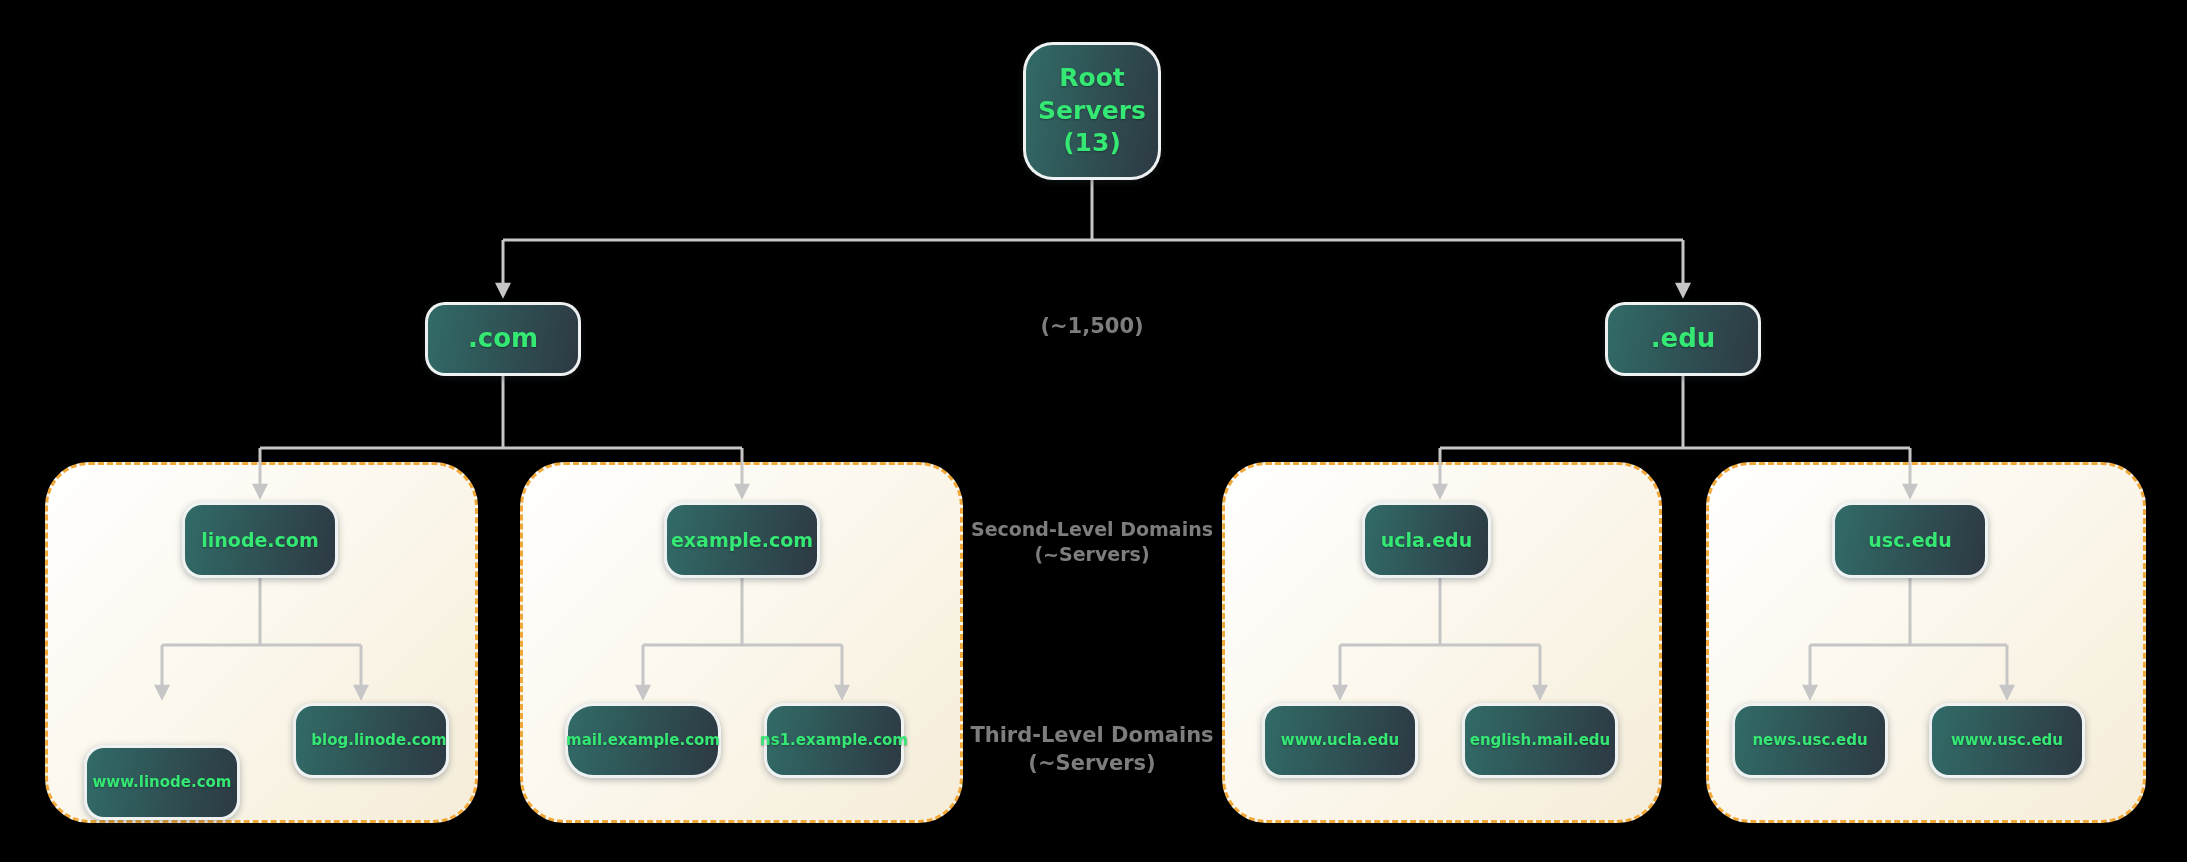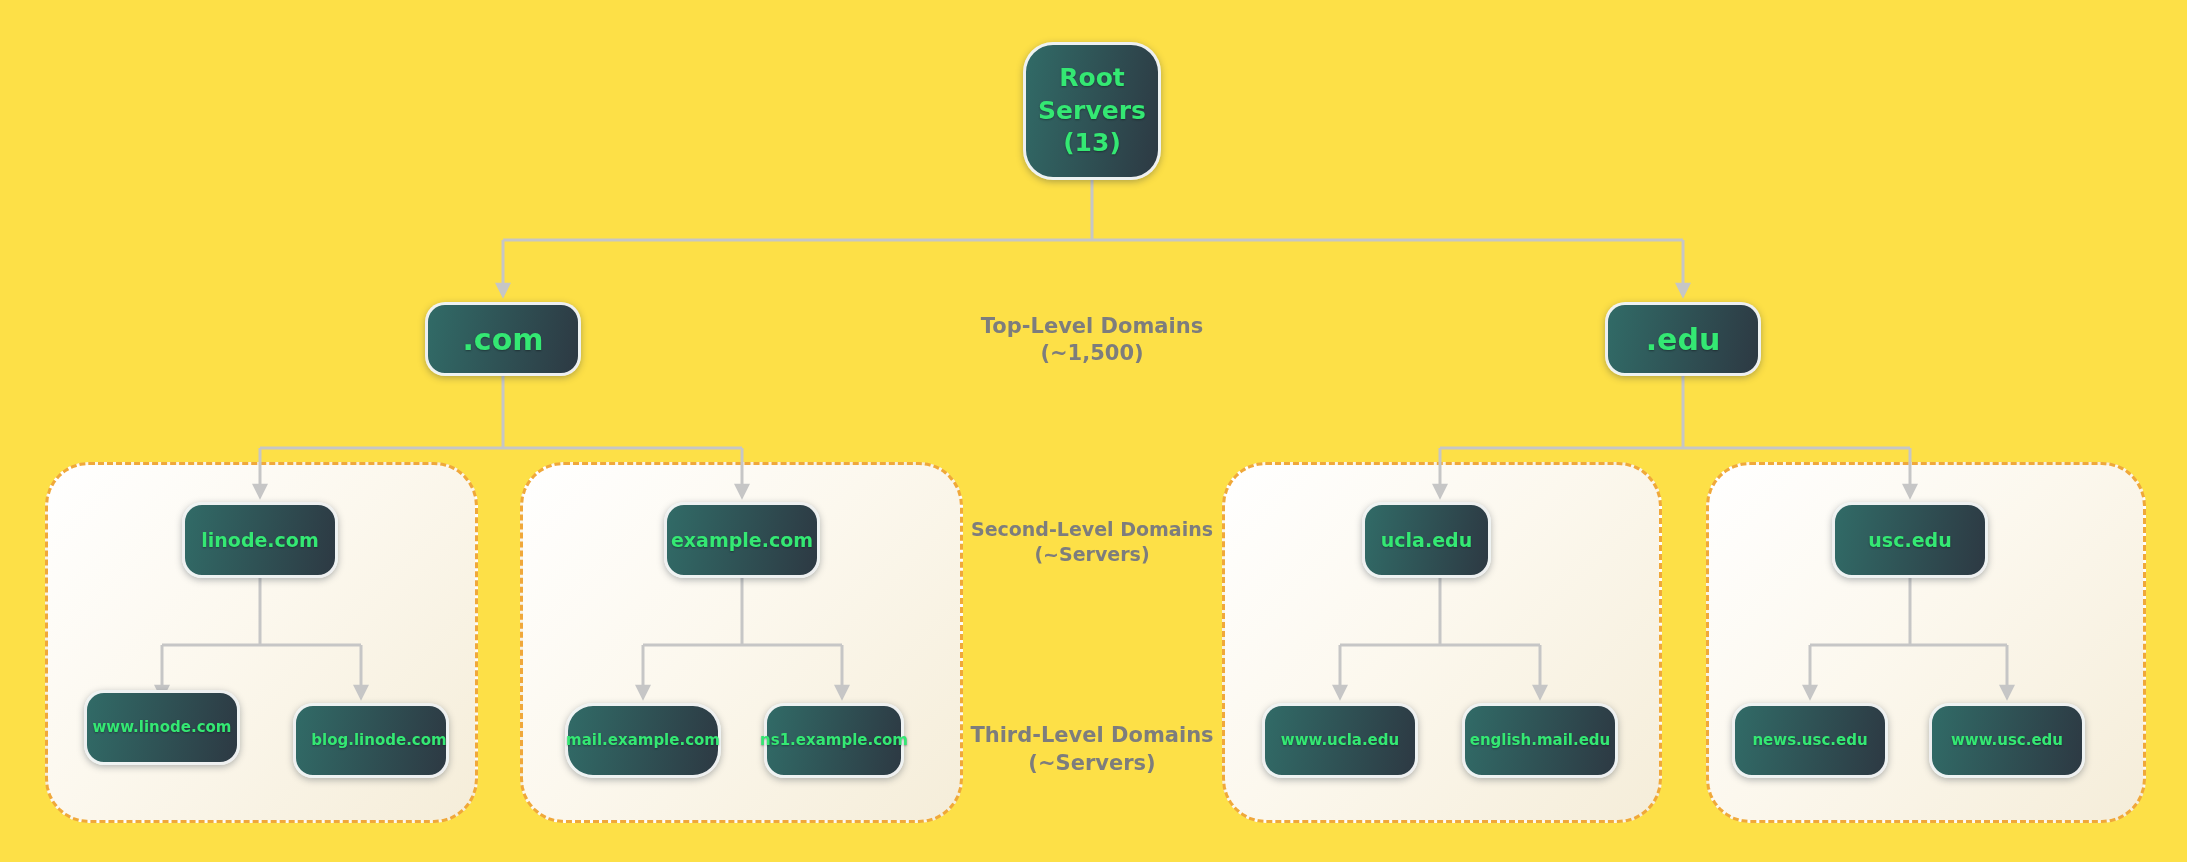--- a/index.html
+++ b/index.html
@@ -1,20 +1,20 @@
 <!DOCTYPE html>
 <html><head>
 <meta charset="utf-8">
 <style>
   html, body { margin: 0; padding: 0; background: #ffffff; }
   .canvas {
     position: relative;
     width: 2187px;
     height: 862px;
-    background: #fde047;
+    background: #000000;
     font-family: "DejaVu Sans", "Liberation Sans", sans-serif;
     overflow: hidden;
   }
   .group {
     position: absolute;
     border: 3px dashed #F0A83A;
     border-radius: 44px;
     background: linear-gradient(135deg, #FFFFFF 0%, #FCF8EE 45%, #F5EDD9 100%);
     box-sizing: border-box;
   }
@@ -34,21 +34,21 @@
     background: linear-gradient(100deg, #316B67 0%, #2D3943 100%);
     border: 3px solid rgba(255,255,255,0.92);
     border-radius: 20px;
     box-sizing: border-box;
     box-shadow: 0 2px 7px rgba(40,53,64,0.35);
     text-shadow: 0 1px 2px rgba(0,0,0,0.35);
     padding: 0 4px;
     line-height: 1.3;
   }
   .node.root { border-radius: 30px; font-size: 25px; }
-  .node.tld  { font-size: 30px; }
+  .node.tld  { font-size: 26px; }
   .node.sld  { font-size: 19px; }
   .node.t3   { font-size: 15px; }
   .lvl {
     position: absolute;
     width: 420px;
     text-align: center;
     color: #7D7D7D;
     font-weight: bold;
   }
   .lvl1 { font-size: 21px; line-height: 1.3; }
@@ -120,31 +120,30 @@
   <div class="node root" style="left:1023px;top:42px;width:138px;height:138px;">Root Servers (13)</div>
 
   <div class="node tld" style="left:425px;top:302px;width:156px;height:74px;">.com</div>
   <div class="node tld" style="left:1605px;top:302px;width:156px;height:74px;">.edu</div>
 
   <div class="node sld" style="left:182px;top:502px;width:156px;height:76px;">linode.com</div>
   <div class="node sld" style="left:664px;top:502px;width:156px;height:76px;">example.com</div>
   <div class="node sld" style="left:1362px;top:502px;width:129px;height:76px;">ucla.edu</div>
   <div class="node sld" style="left:1832px;top:502px;width:156px;height:76px;">usc.edu</div>
 
-  <div class="node t3" style="left:84px;top:690px;width:156px;height:75px;">www.linode.com</div>
+  <div class="node t3" style="left:84px;top:745px;width:156px;height:75px;">www.linode.com</div>
   <div class="node t3" style="left:293px;top:703px;width:156px;height:75px;padding-left:20px;">blog.linode.com</div>
   <div class="node t3" style="left:565px;top:703px;width:156px;height:75px;border-radius:28px;">mail.example.com</div>
   <div class="node t3" style="left:764px;top:703px;width:140px;height:75px;">ns1.example.com</div>
   <div class="node t3" style="left:1262px;top:703px;width:156px;height:75px;">www.ucla.edu</div>
   <div class="node t3" style="left:1462px;top:703px;width:156px;height:75px;">english.mail.edu</div>
   <div class="node t3" style="left:1732px;top:703px;width:156px;height:75px;">news.usc.edu</div>
   <div class="node t3" style="left:1929px;top:703px;width:156px;height:75px;">www.usc.edu</div>
 
   <div class="lvl lvl1" style="left:882px;top:313px;">
-    <div>Top-Level Domains</div>
     <div>(~1,500)</div>
   </div>
   <div class="lvl lvl2" style="left:882px;top:517px;">
     <div>Second-Level Domains</div>
     <div>(~Servers)</div>
   </div>
   <div class="lvl lvl3" style="left:882px;top:721px;">
     <div>Third-Level Domains</div>
     <div>(~Servers)</div>
   </div>

